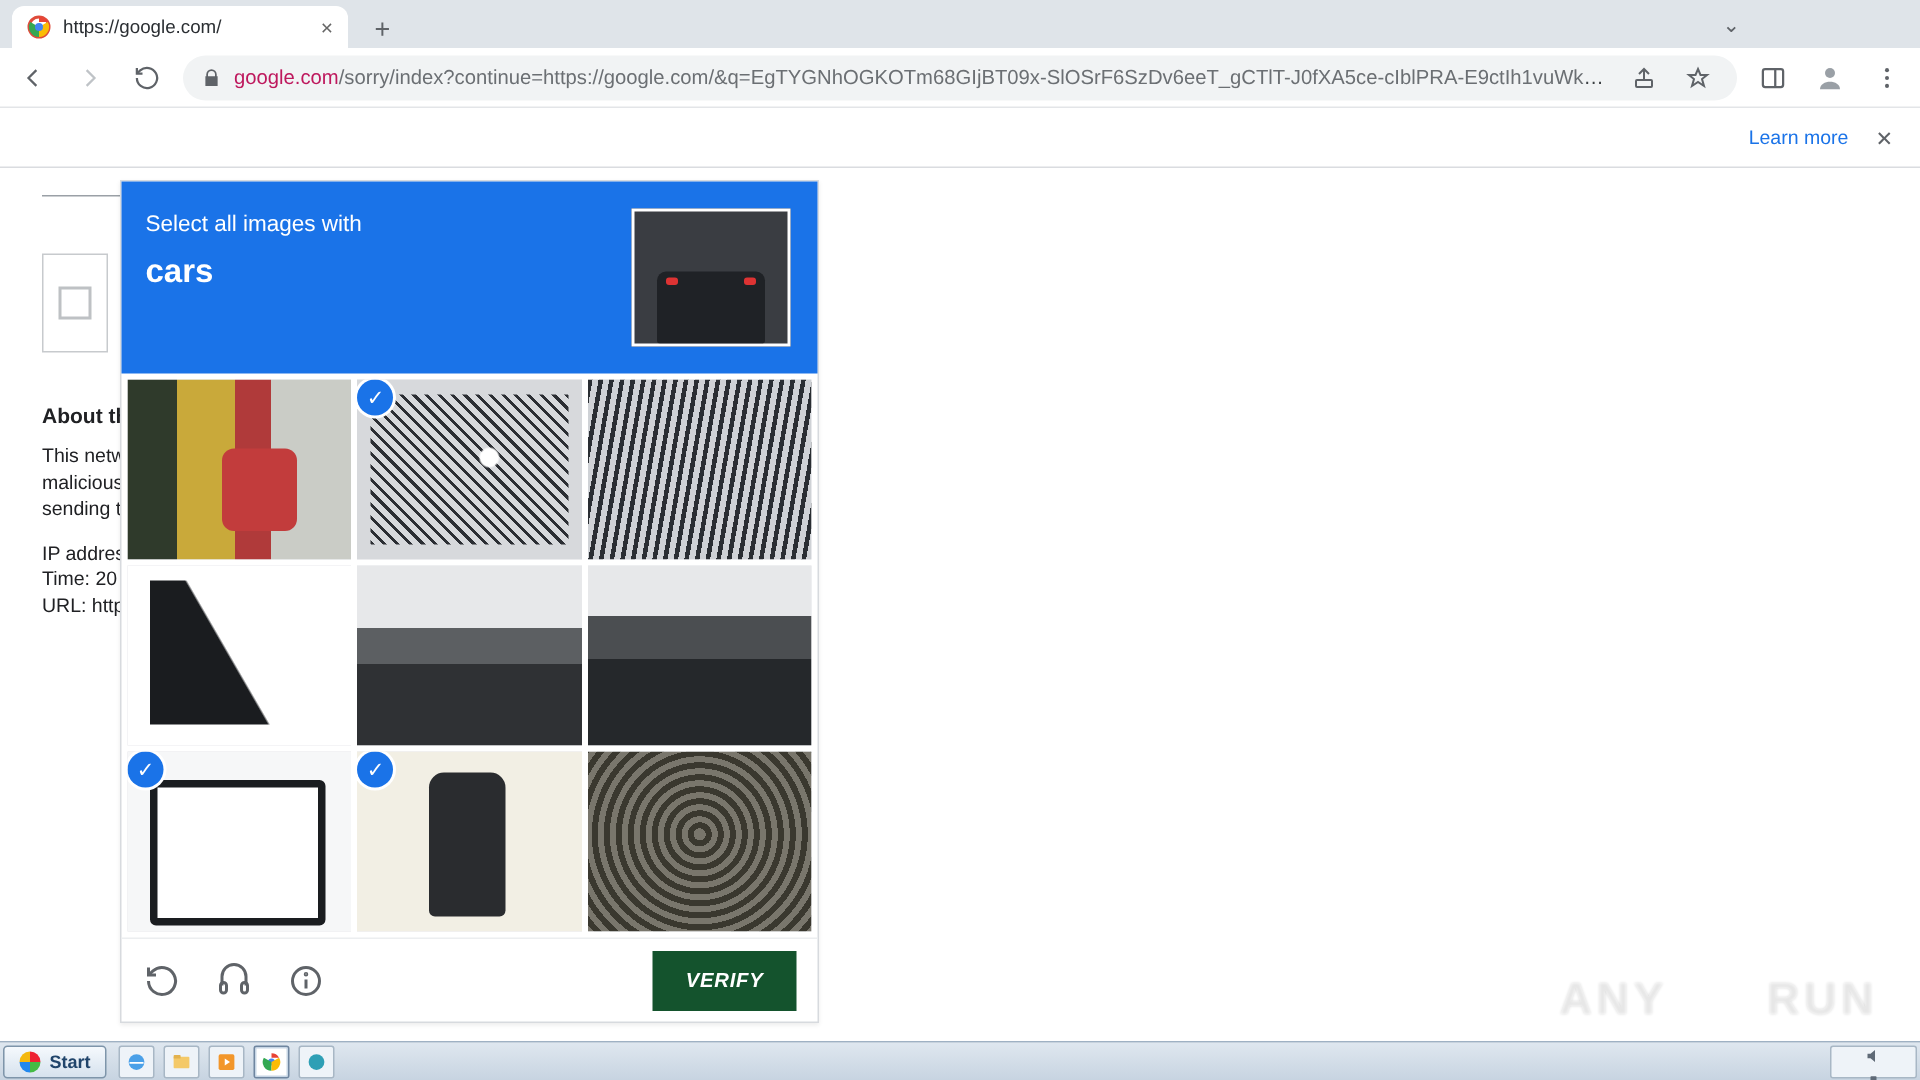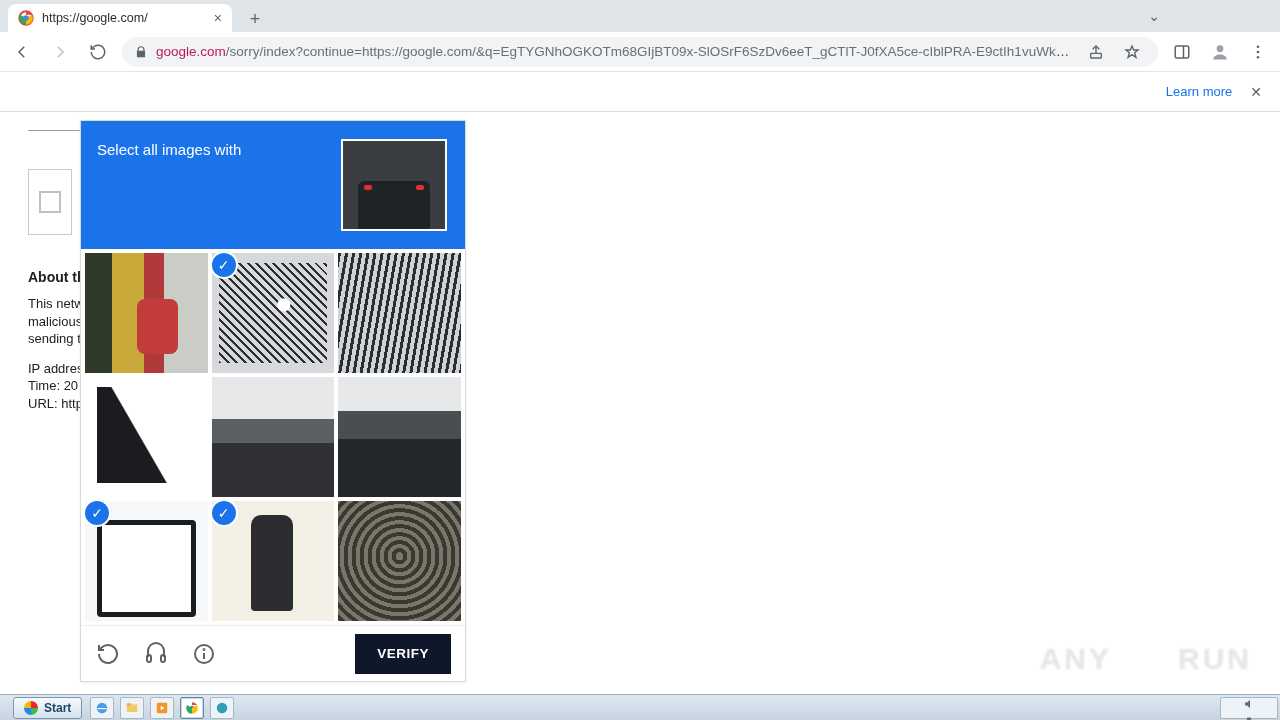--- a/index.html
+++ b/index.html
@@ -30,21 +30,21 @@
   
   .page { position:relative; height:calc(720px - 32px - 40px - 40px - 26px); background:#fff; }
   .behind { position:absolute; left:28px; top:18px; width:260px; font-size:13.5px; color:#202124; }
   .behind hr { border:none; border-top:1px solid #9aa0a6; margin-bottom:38px;}
   .behind .box { width:44px; height:66px; border:1px solid #c7cacd; margin-bottom:34px; display:flex; align-items:center; justify-content:center;}
   .behind .box .inner{width:22px;height:22px;border:2px solid #bec1c4;}
   .behind h4 { font-size:14px; font-weight:700; margin-bottom:10px;}
   .behind p { font-size:13px; line-height:1.35; margin-bottom:12px;}
   .behind .meta { font-size:13px; line-height:1.35;}
   
-  .captcha { position:absolute; left:80px; top:8px; width:386px; background:#fff; border:1px solid #d7dade; box-shadow:0 1px 3px rgba(0,0,0,.08);}
+  .captcha { position:absolute; left:80px; top:8px; width:466px; background:#fff; border:1px solid #d7dade; box-shadow:0 1px 3px rgba(0,0,0,.08);}
   .chdr { background:#1a73e8; color:#fff; padding:18px 18px 18px 16px; display:flex; align-items:flex-start;}
   .chdr .txt { font-size:15px; line-height:1.5;}
   .chdr .txt b { display:block; font-size:22px; font-weight:700; margin-top:2px;}
   .chdr .sample { margin-left:auto; width:106px; height:92px; border:2px solid #fff; background:#3a3d42; display:flex; align-items:flex-end; justify-content:center; position:relative; overflow:hidden;}
   .chdr .sample .car{width:72px;height:48px;background:#1f2226;border-radius:6px 6px 2px 2px;position:relative;}
   .chdr .sample .car::before{content:"";position:absolute;left:6px;top:4px;width:8px;height:5px;background:#d33;border-radius:2px;}
   .chdr .sample .car::after{content:"";position:absolute;right:6px;top:4px;width:8px;height:5px;background:#d33;border-radius:2px;}
   .grid { padding:4px; display:grid; grid-template-columns:repeat(3,1fr); grid-template-rows:repeat(3,1fr); gap:4px; height:376px;}
   .tile { background:#e2e4e7; position:relative; cursor:pointer; overflow:hidden;}
   .tile .select { position:absolute; left:0; top:0; width:24px; height:24px; border-radius:50%; background:#1a73e8; display:flex; align-items:center; justify-content:center; color:#fff; font-size:14px; box-shadow:0 0 0 2px #fff;}
@@ -62,28 +62,28 @@
       background:linear-gradient(60deg,#1a1c1f 45%,transparent 46%);}
   .t4{background:linear-gradient(#e7e8ea 0 35%, #5c5f62 35% 55%, #2f3134 55% 100%);}
   .t5{background:linear-gradient(#e7e8ea 0 28%, #4b4e51 28% 52%, #25282b 52% 100%);}
   .t6{background:#f6f7f8;}
   .t6::after{content:"";position:absolute;left:10%;top:16%;width:72%;height:72%;background:#fff;border:5px solid #1a1d20;border-radius:4px;}
   .t7{background:#f2efe4;}
   .t7::after{content:"";position:absolute;left:32%;top:12%;width:34%;height:80%;background:#2a2c2f;border-radius:10px 10px 4px 4px;}
   .t8{background:repeating-radial-gradient(circle at 50% 46%, #79766c 0 4px, #3a382f 4px 8px);}
   .captcha-footer{height:56px;display:flex;align-items:center;padding:0 14px;border-top:1px solid #eceef0;gap:22px;}
   .cicon{width:26px;height:26px;display:flex;align-items:center;justify-content:center;color:#5f6368;}
-  .verify{margin-left:auto;background:#0f172a;color:#fff;border:none;height:40px;padding:0 22px;font-size:13.5px;font-weight:600;letter-spacing:.5px;cursor:pointer;}
-  
-  .watermark{position:absolute;right:28px;bottom:10px;font-size:30px;font-weight:700;color:rgba(255,255,255,.35);text-shadow:0 0 2px rgba(0,0,0,.15);letter-spacing:3px;display:flex;align-items:flex-start;gap:12px;pointer-events:none}
+  .verify{margin-left:auto;background:#14532d;color:#fff;border:none;height:40px;padding:0 22px;font-size:13.5px;font-weight:600;letter-spacing:.5px;cursor:pointer;font-style:italic;}
+  
+  .watermark{position:absolute;right:28px;bottom:10px;font-size:30px;font-weight:700;color:rgba(255,255,255,.35);text-shadow:0 0 2px rgba(0,0,0,.15);letter-spacing:3px;display:flex;align-items:flex-end;gap:12px;pointer-events:none}
   .watermark .play{width:42px;height:42px;border:3px solid rgba(255,255,255,.35);border-radius:6px;display:flex;align-items:center;justify-content:center;}
   .watermark .play::after{content:"";border-left:16px solid rgba(255,255,255,.35);border-top:10px solid transparent;border-bottom:10px solid transparent;margin-left:4px;}
   
   .taskbar{position:absolute;left:0;right:0;bottom:0;height:26px;background:linear-gradient(#dfe7ef,#c7d4e1);border-top:1px solid #9fb1c3;display:flex;align-items:center;font-size:12px;}
-  .start{height:22px;margin-left:13px;padding:0 10px;border:1px solid #7e95aa;border-radius:3px;background:linear-gradient(#f5f9fd,#d6e2ee);display:flex;align-items:center;gap:6px;font-weight:600;color:#21456b;}
+  .start{height:22px;margin-left:2px;padding:0 10px;border:1px solid #7e95aa;border-radius:3px;background:linear-gradient(#f5f9fd,#d6e2ee);display:flex;align-items:center;gap:6px;font-weight:600;color:#21456b;}
   .start .orb{width:14px;height:14px;border-radius:50%;background:conic-gradient(#e23 0 25%,#4b4 0 50%,#28e 0 75%,#f4b80f 0);}
   .pins{display:flex;gap:6px;margin-left:8px;}
   .pin{width:24px;height:22px;border:1px solid #a8b7c5;border-radius:2px;display:flex;align-items:center;justify-content:center;background:#eef3f8;}
   .pin.active{background:#fff;border-color:#6f86a0;box-shadow:inset 0 0 0 1px #c7d6e5;}
   .tray{margin-left:auto;display:flex;align-items:center;gap:6px;padding:0 4px;border:1px solid #a8b7c5;border-radius:2px;height:22px;background:#eef3f8;margin-right:2px;flex-direction:column;}
   .tray .clock{padding:0 2px;color:#2a3a4a;}
   .tray .box{width:14px;height:14px;border:1px solid #6c7d8e;}
   svg{display:block}
 </style>
 </head>
@@ -191,20 +191,21 @@
 sending t</p>
     <div class="meta">IP addres</div>
     <div class="meta">Time: 20</div>
     <div class="meta">URL: http</div>
   </div>
 
   <div class="captcha">
     <div class="chdr">
       <div class="txt">
         <span>Select all images with</span>
+        <b>cars</b>
       </div>
       <div class="sample">
           <div class="car"></div>
         </div>
     </div>
     <div class="grid">
       <div class="tile">
           <div class="art t0"></div>
         </div>
       <div class="tile">

